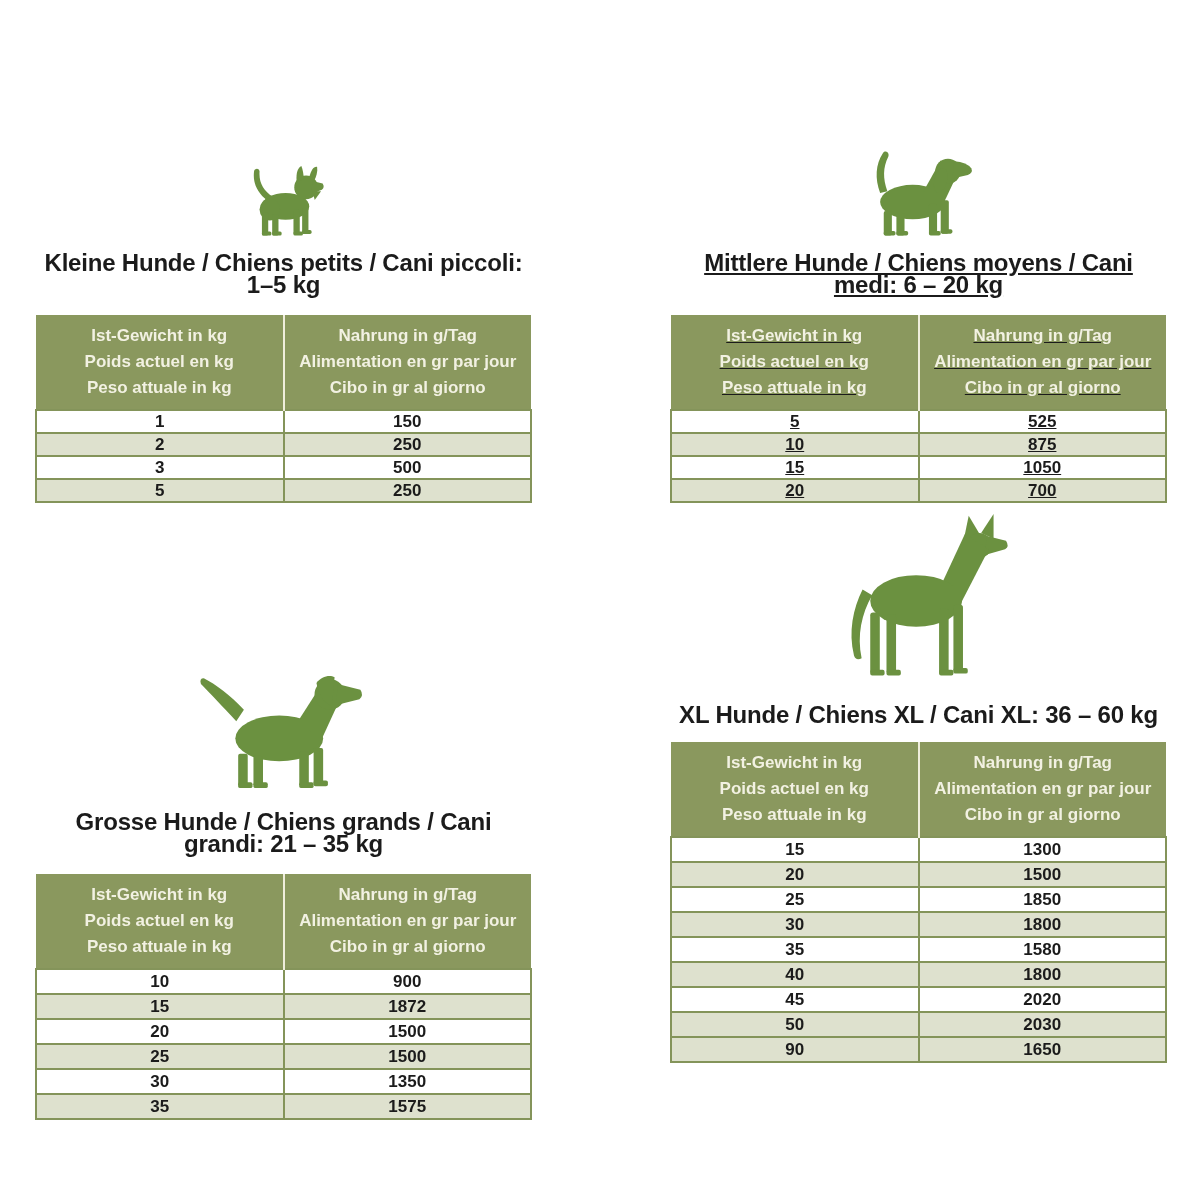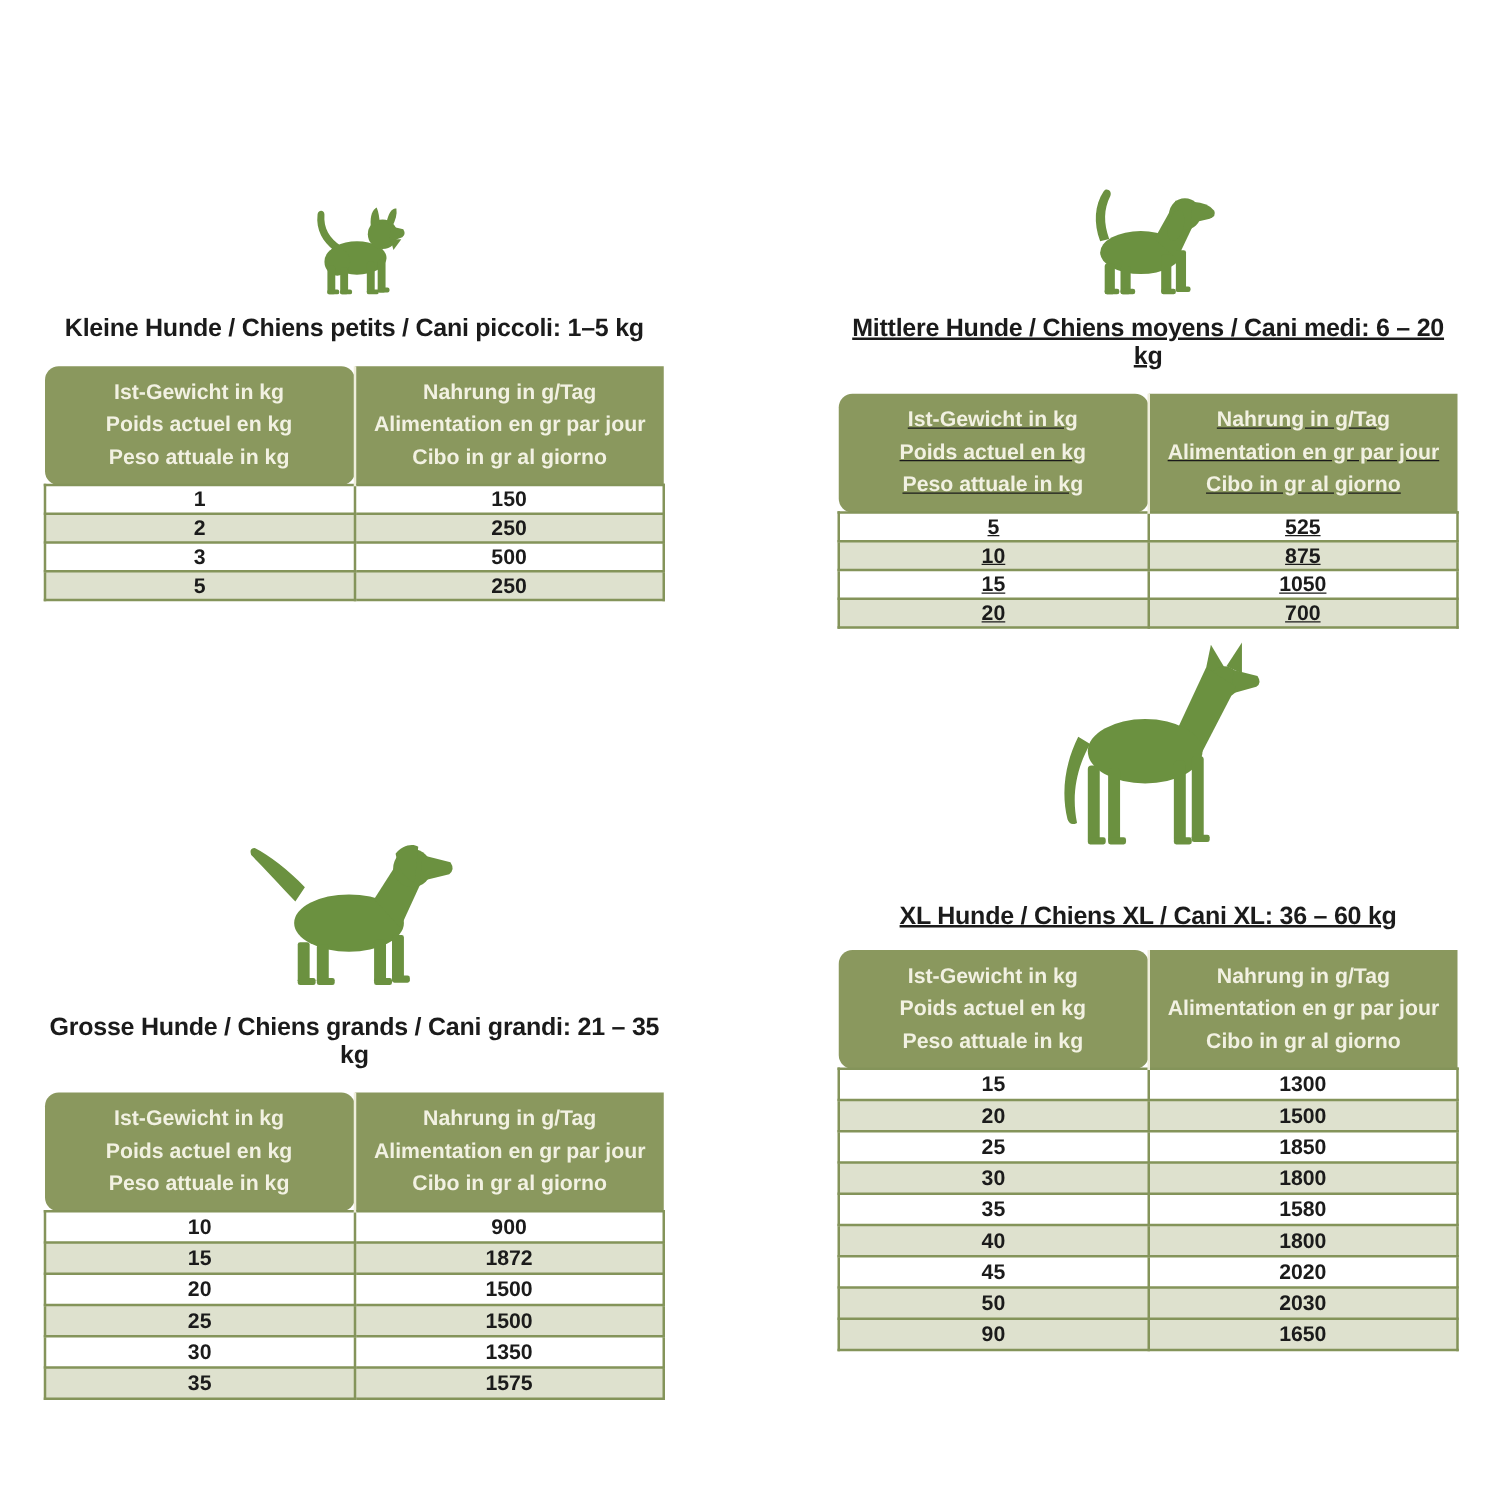--- a/index.html
+++ b/index.html
@@ -29,49 +29,49 @@
 
   .dog-wrap { display: flex; justify-content: center; align-items: flex-end; }
   #sec-small  .dog-wrap { height: 100px; }
   #sec-medium .dog-wrap { height: 100px; }
   #sec-large  .dog-wrap { height: 142px; }
   #sec-xl     .dog-wrap { height: 172px; }
   .dog-wrap svg { display: block; fill: var(--dog-green); }
 
   .sec-title {
     text-align: center;
-    font-size: 20px;
+    font-size: 24px;
     line-height: 22px;
     letter-spacing: -0.2px;
     margin: 0;
   }
   #sec-small  .sec-title, #sec-medium .sec-title { margin-top: 12px; }
   #sec-large  .sec-title { margin-top: 21px; }
-  #sec-xl     .sec-title { margin-top: 35px; text-decoration: underline; }
+  #sec-xl     .sec-title { margin-top: 17px; }
 
   table.ftable {
     width: 100%;
     border-collapse: collapse;
     table-layout: fixed;
   }
   #sec-small  table.ftable, #sec-medium table.ftable { margin-top: 19px; }
   #sec-large  table.ftable { margin-top: 19px; }
   #sec-xl     table.ftable { margin-top: 16px; }
 
   .ftable th {
     background: var(--header-bg);
     color: var(--header-text);
     font-size: 17px;
     line-height: 26px;
     padding: 8px 4px;
     white-space: pre-line;
     font-weight: bold;
     width: 50%;
   }
-  .ftable th:first-child { border-right: 2px solid var(--divider); border-radius: 11px; }
+  .ftable th:first-child { border-right: 2px solid var(--divider); }
 
   .ftable td {
     border: 2px solid var(--grid);
     background: #ffffff;
     text-align: center;
     font-size: 17px;
     line-height: 19px;
     padding: 1px 0;
     font-weight: bold;
   }

